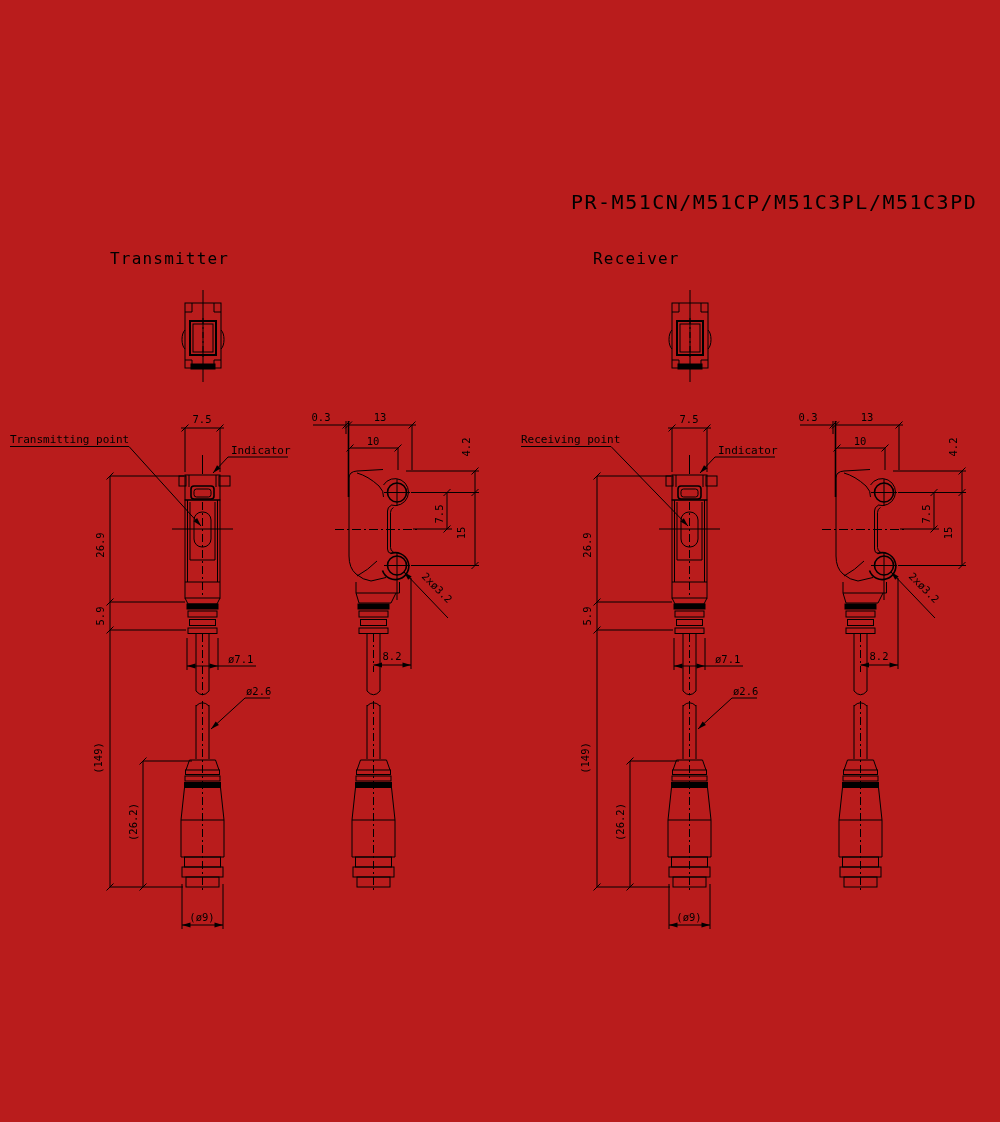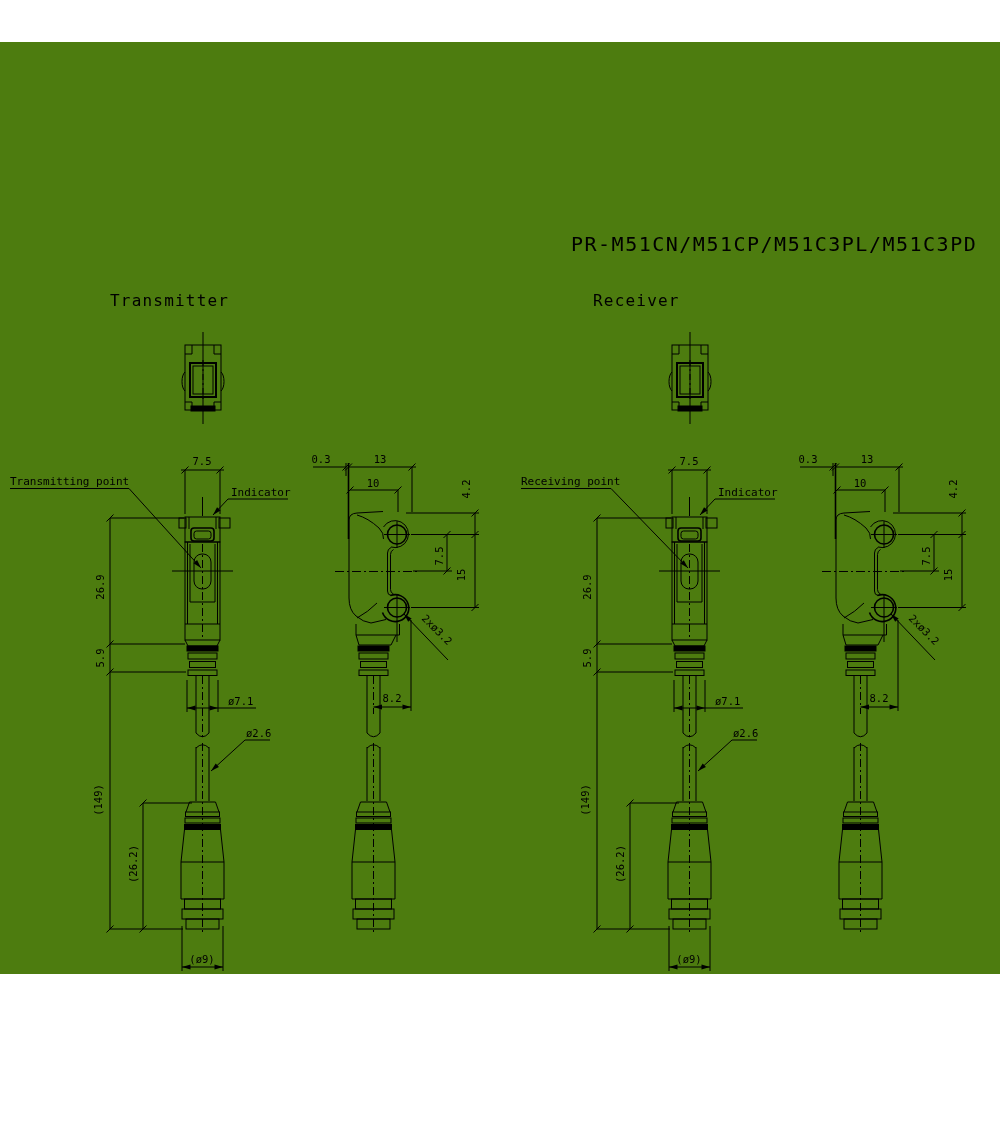--- a/index.html
+++ b/index.html
@@ -1,16 +1,16 @@
 <!DOCTYPE html>
 <html><head>
 <meta charset="utf-8">
 <style>
   html,body{margin:0;padding:0;background:#ffffff;}
-  .page{position:relative;width:1000px;height:932px;background:#4d7c0f;overflow:hidden;margin-top:42px;}
+  .page{position:relative;width:1000px;height:1122px;background:#b91c1c;overflow:hidden;}
   svg{position:absolute;left:0;top:0;}
   svg text{font-family:"DejaVu Sans Mono","Liberation Mono",monospace;fill:#000;}
   .t-title{font-size:20px;letter-spacing:1.5px;}
   .t-section{font-size:16px;letter-spacing:1.2px;}
   .t-label{font-size:11px;}
   .t-dim{font-size:10.5px;}
   .ln{stroke:#000;stroke-width:1;fill:none;}
 </style>
 </head>
 <body>

